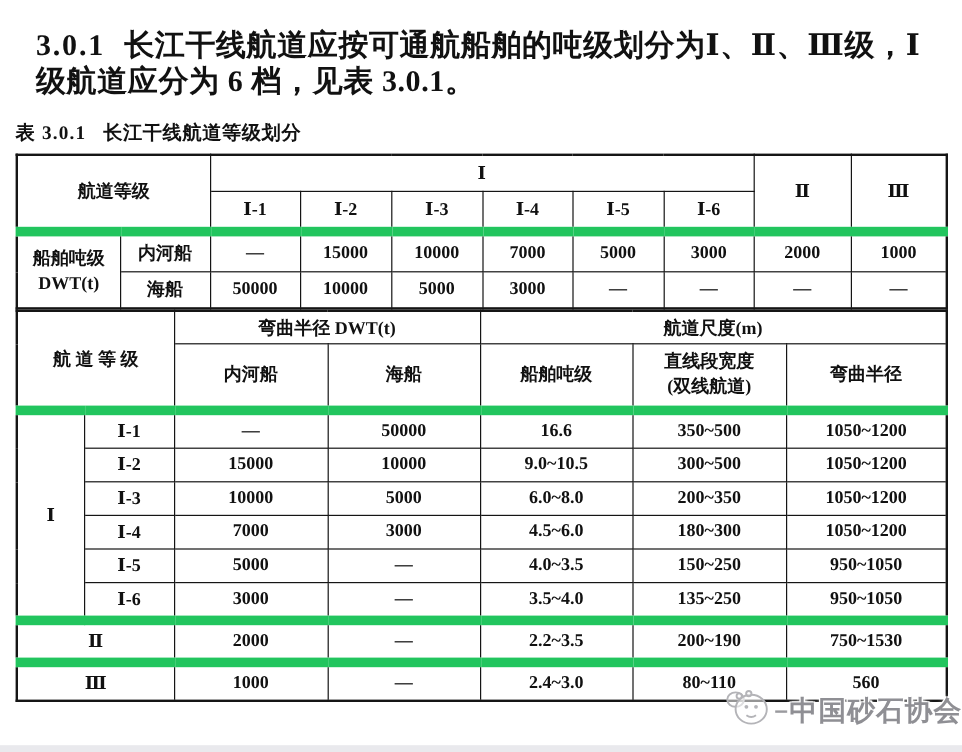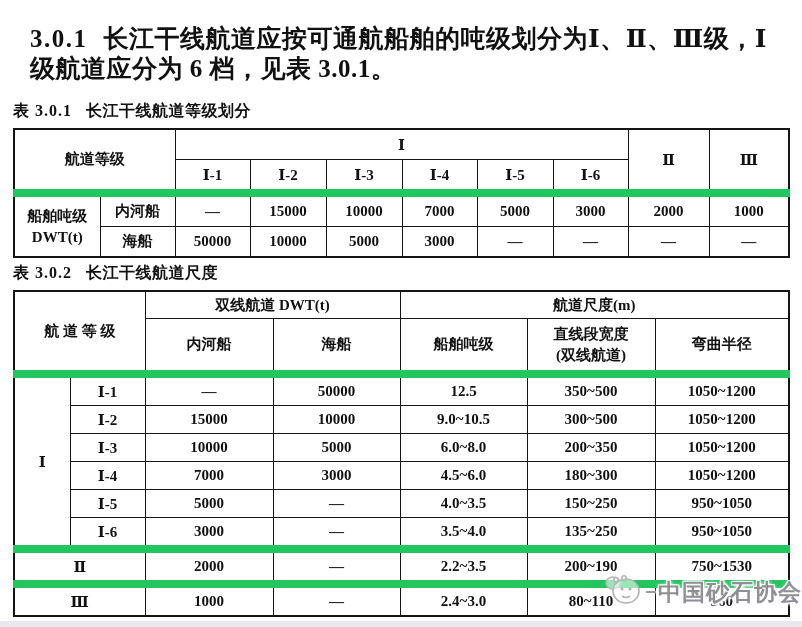--- a/index.html
+++ b/index.html
@@ -104,56 +104,55 @@
       <td>—</td>
       <td>—</td>
       <td>—</td>
       <td>—</td>
     </tr>
   </tbody>
     </table>
 
 
 
-  <div class="tbl-caption"><span class="cap-num">表 3.0.2</span><span>长江干线航道尺度</span></div>
 
   <table class="t2">
     <colgroup>
       <col style="width:56px">
         <col style="width:75px">
         <col style="width:128px">
         <col style="width:127px">
       <col style="width:127px">
         <col style="width:128px">
         <col style="width:134px">
     </colgroup>
     <thead>
       <tr class="hr1">
         <th rowspan="2" colspan="2">航 道 等 级</th>
-        <th colspan="2">双线航道 DWT(t)</th>
+        <th colspan="2">弯曲半径 DWT(t)</th>
         <th colspan="3">航道尺度(m)</th>
       </tr>
       <tr class="hr2">
         <th>内河船</th>
         <th>海船</th>
         <th>船舶吨级</th>
         <th class="two-line">
           <span>直线段宽度</span>
           <span>(双线航道)</span>
         </th>
         <th>弯曲半径</th>
       </tr>
     </thead>
     <tbody>
       <tr>
         <th rowspan="6" class="bt2">Ⅰ</th>
         <th class="bt2">Ⅰ-1</th>
         <td class="bt2">—</td>
         <td class="bt2">50000</td>
-        <td class="bt2">12.5</td>
+        <td class="bt2">16.6</td>
         <td class="bt2">350~500</td>
         <td class="bt2">1050~1200</td>
       </tr>
       <tr>
         <th>Ⅰ-2</th>
         <td>15000</td>
         <td>10000</td>
         <td>9.0~10.5</td>
         <td>300~500</td>
         <td>1050~1200</td>

